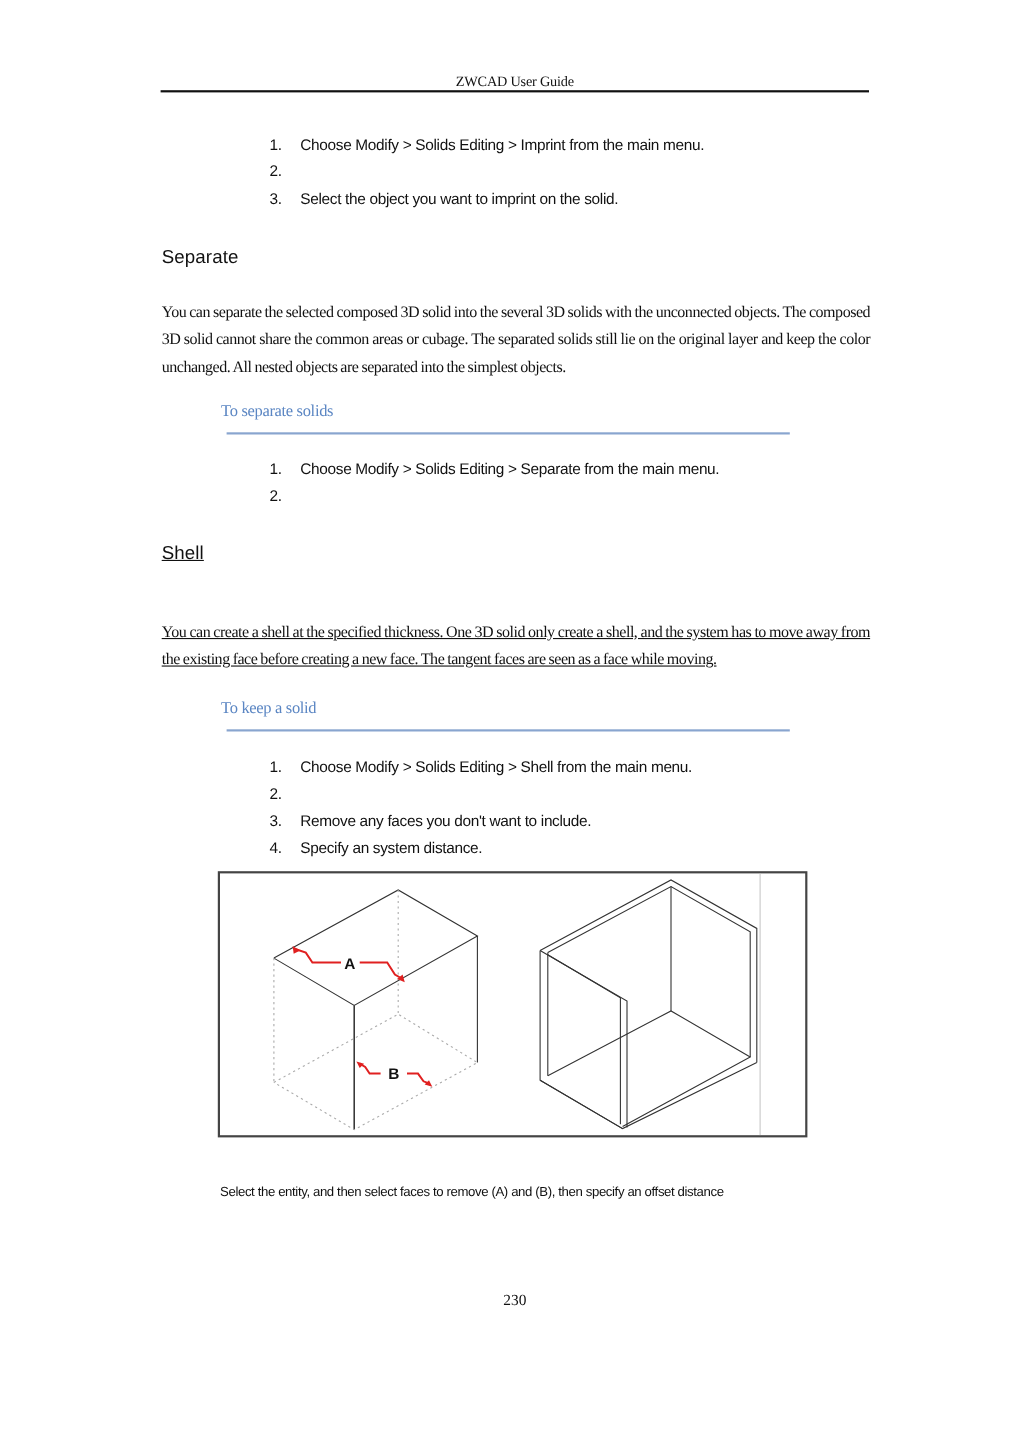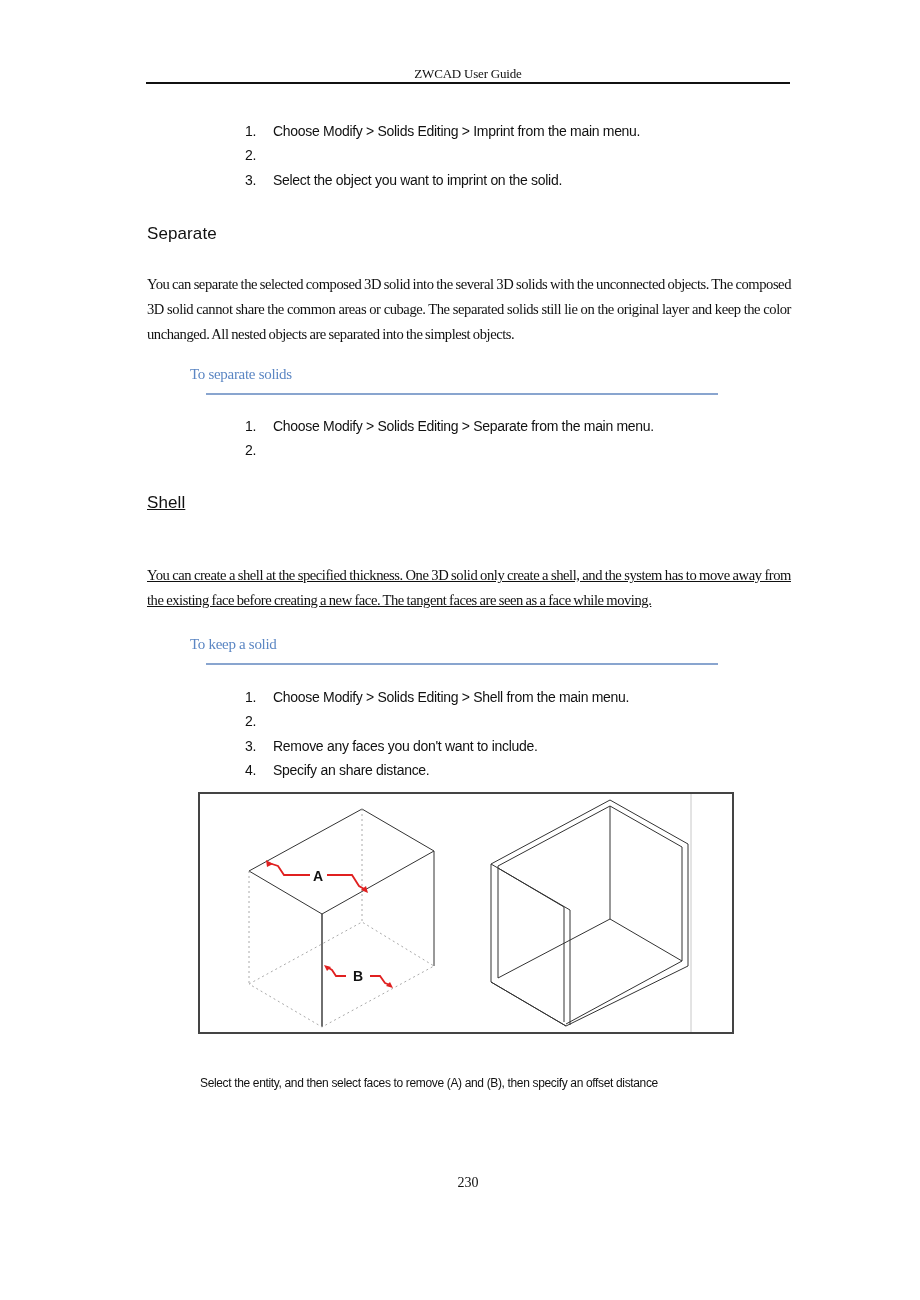--- a/index.html
+++ b/index.html
@@ -11,21 +11,21 @@
     .header-rule { position: absolute; left: 146px; width: 644px; top: 82px; height: 1.6px; background: #111; }
 
     .steps { position: absolute; left: 245px; margin: 0; padding: 0; list-style: none; font-size: 14px; letter-spacing: -0.3px; }
     .steps li { height: 24.3px; line-height: 24px; display: flex; }
     .steps .num { width: 28px; }
 
     .section-heading { position: absolute; left: 147px; font-size: 17px; letter-spacing: 0.1px; }
 
     .para { position: absolute; left: 147px; width: 644px; font-size: 14.6px; line-height: 25.2px; text-align: justify; letter-spacing: -0.45px; word-spacing: -0.5px; margin: 0; }
 
-    .subheading { position: absolute; left: 190px; font-size: 15px; color: #5b86c3; letter-spacing: -0.3px; }
+    .subheading { position: absolute; left: 201px; font-size: 15px; color: #5b86c3; letter-spacing: -0.3px; }
     .subrule { position: absolute; left: 206px; width: 512px; height: 1.6px; background: #89a5cf; }
 
     .figure { position: absolute; left: 198px; top: 792px; width: 536px; height: 242px; border: 2px solid #444; box-sizing: border-box; background: #fff; }
     .figure svg { position: absolute; left: 0; top: 0; }
     .caption { position: absolute; left: 200px; top: 1076px; font-size: 12px; letter-spacing: -0.35px; }
 
     .page-number { position: absolute; left: 0; width: 936px; top: 1175px; text-align: center; font-size: 14px; }
   </style>
 </head>
 <body>
@@ -72,21 +72,21 @@
     </li>
   <li>
       <span class="num">2.</span>
     </li>
   <li>
       <span class="num">3.</span>
       <span>Remove any faces you don't want to include.</span>
     </li>
   <li>
       <span class="num">4.</span>
-      <span>Specify an share distance.</span>
+      <span>Specify an system distance.</span>
     </li>
 </ol>
 
 <div class="figure">
   <svg width="532" height="238" viewBox="0 0 532 238">
 
     <g fill="none" stroke="#333" stroke-width="1">
 
       <polyline points="49,77 162,15 234,57 122,120 49,77"></polyline>
 

